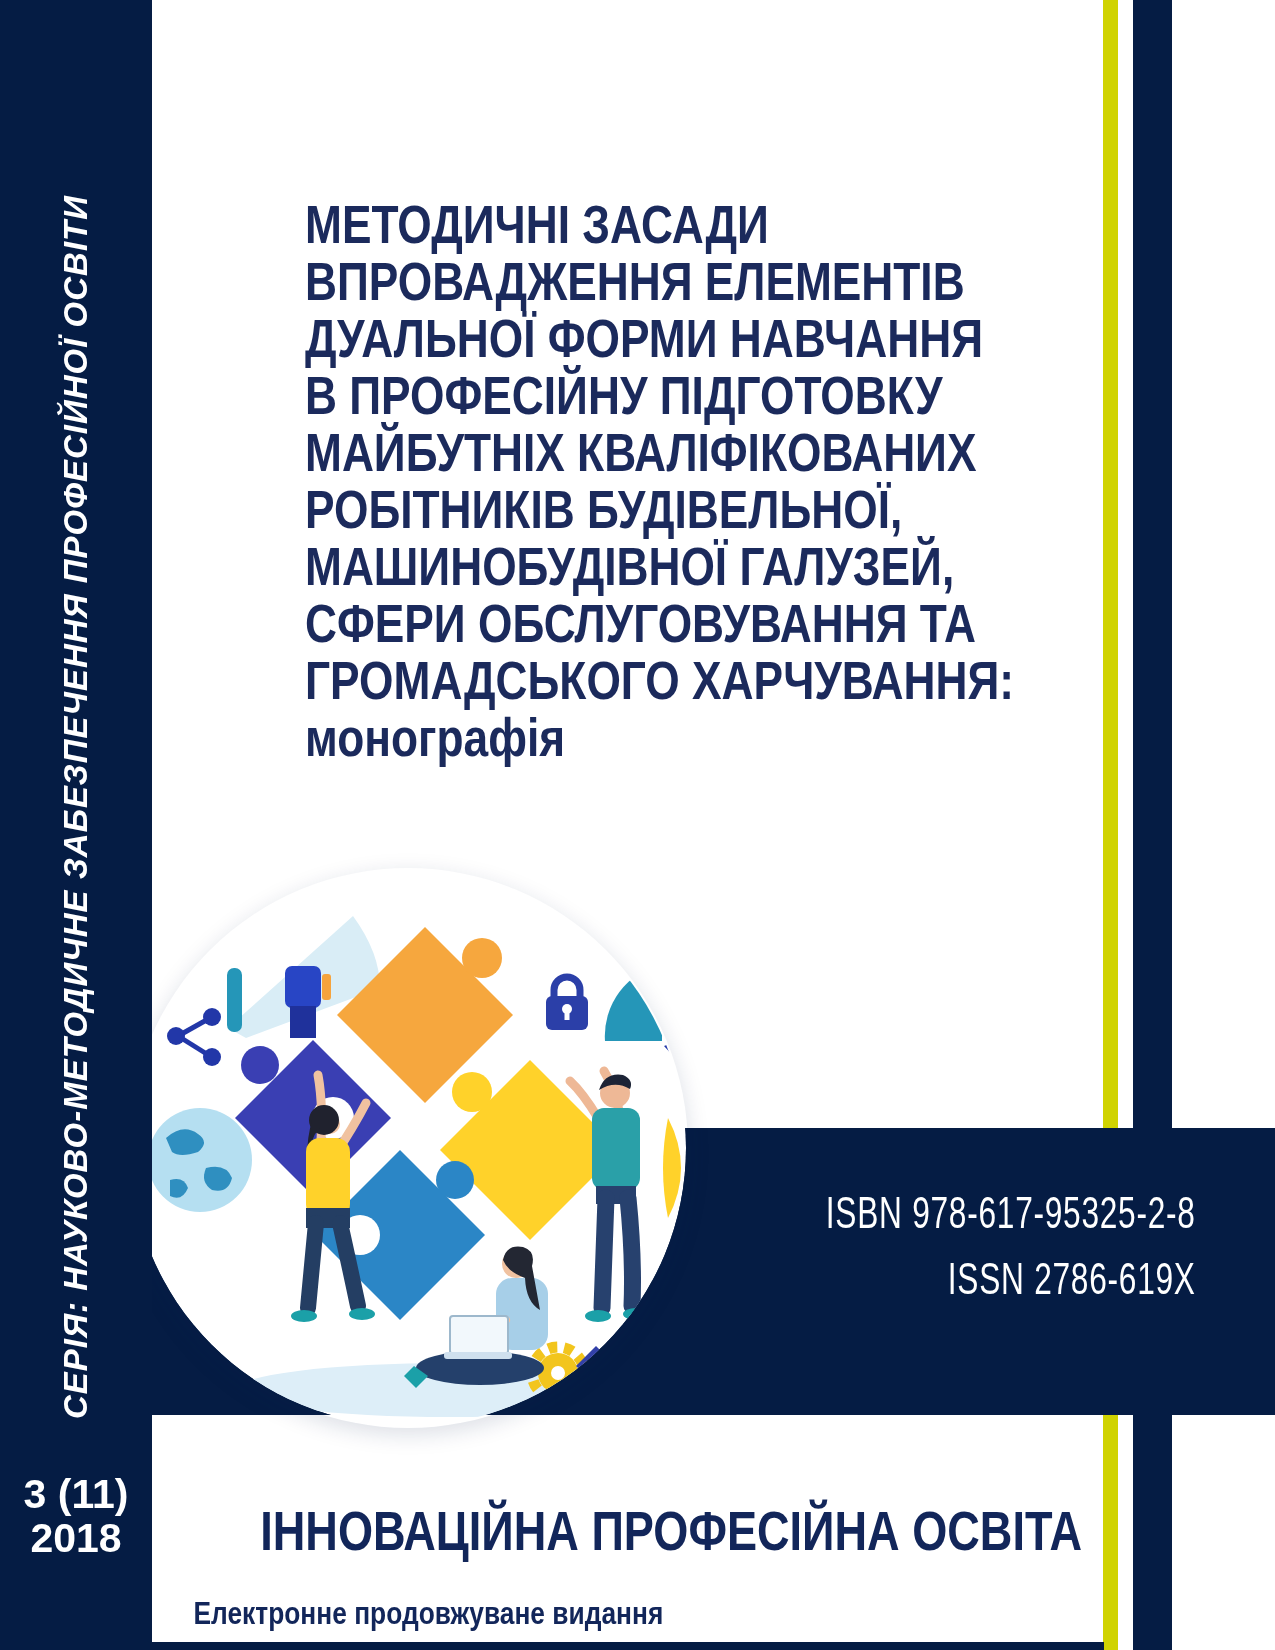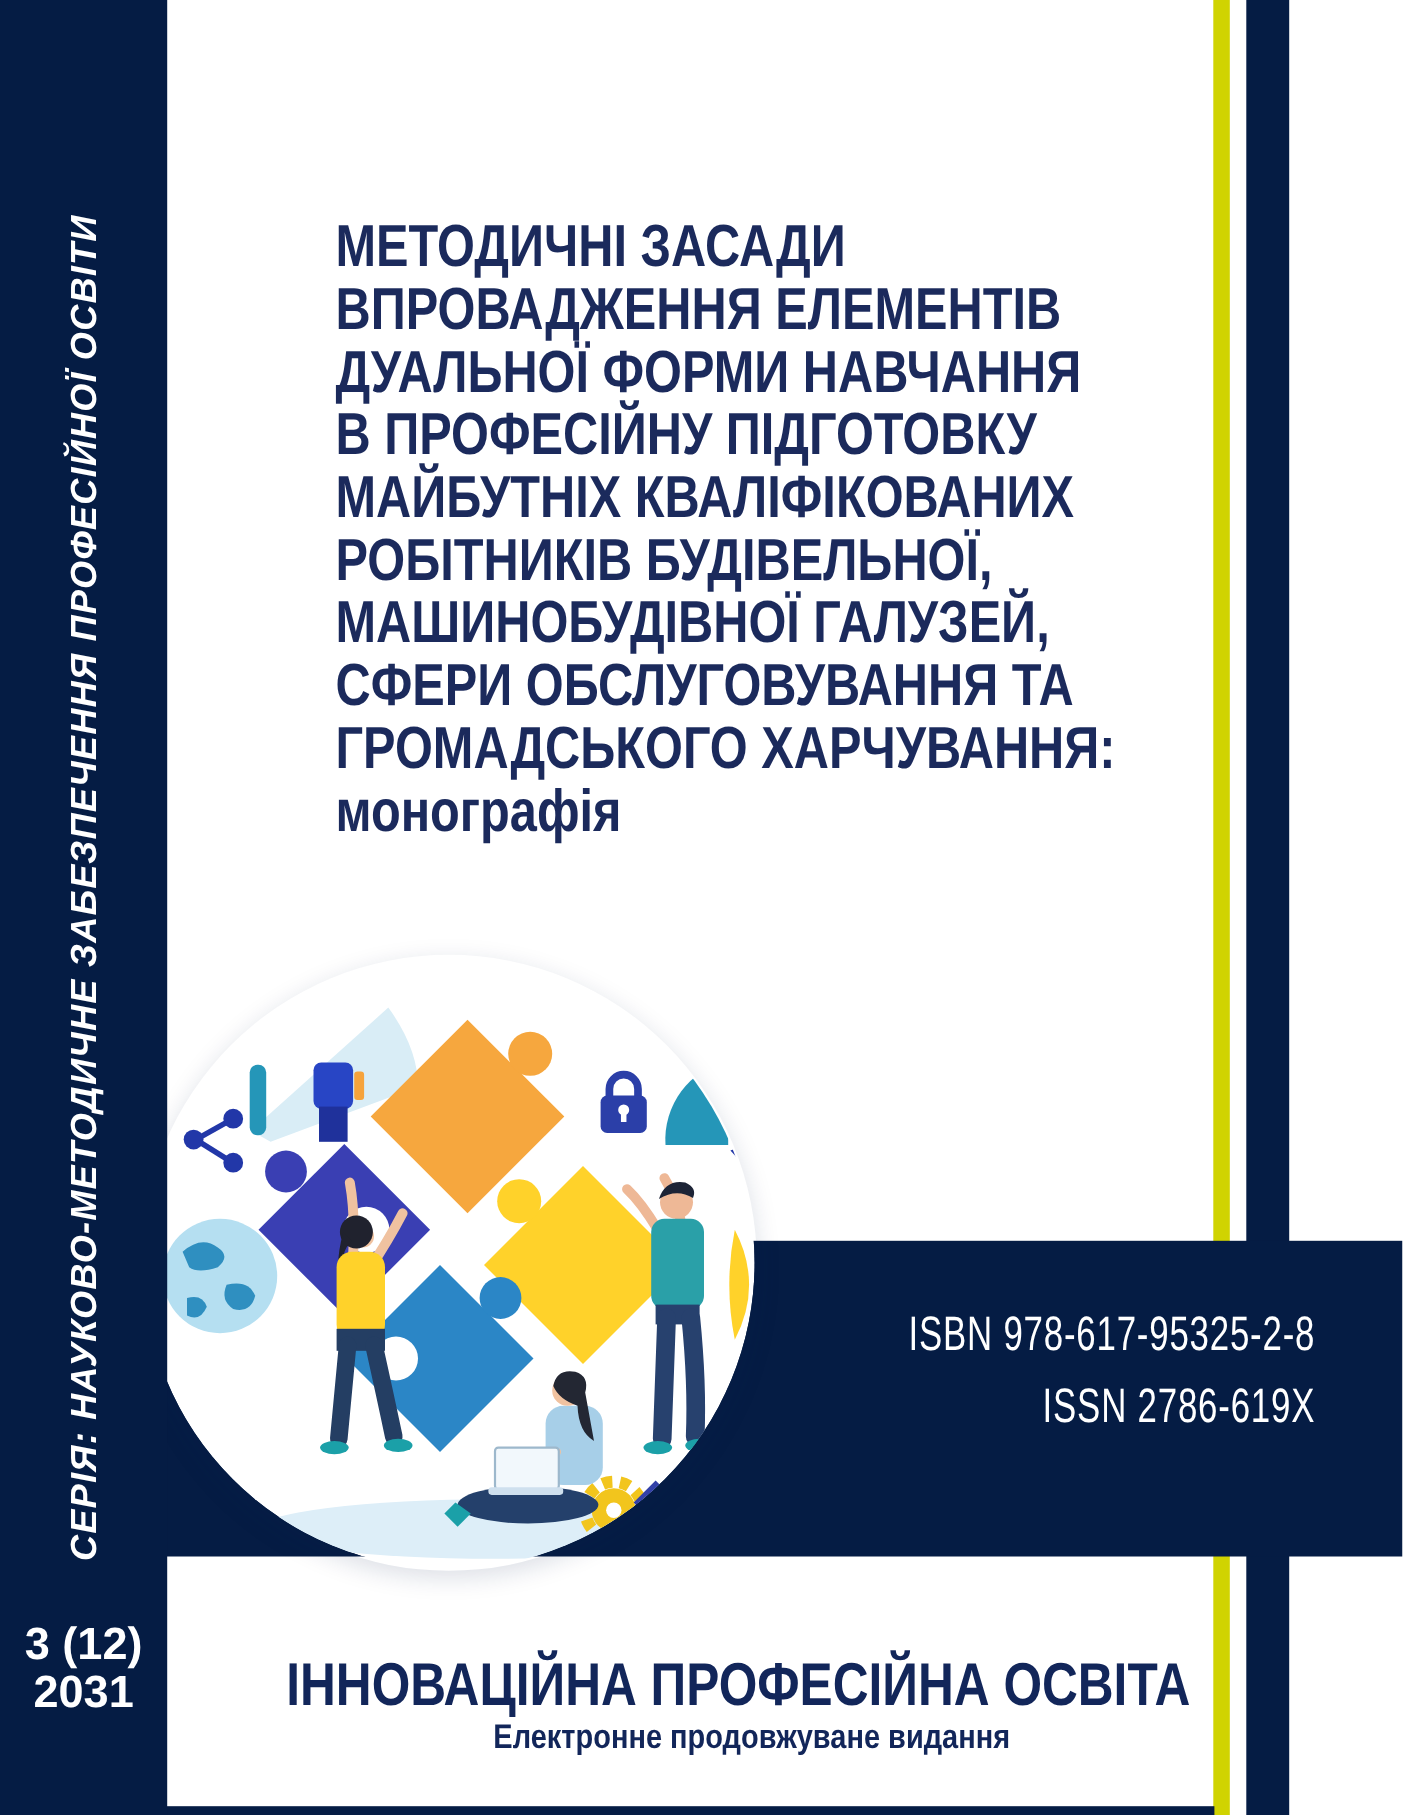--- a/index.html
+++ b/index.html
@@ -32,35 +32,35 @@
     transform:scaleX(0.72);transform-origin:right top;white-space:nowrap;}
   
   .circle-wrap{position:absolute;left:128px;top:868px;width:560px;height:560px;z-index:15;
     border-radius:50%;box-shadow:0 6px 22px rgba(15,35,80,0.15);}
   
   .journal-title{
     position:absolute;left:152px;top:1503px;width:981px;z-index:10;
     text-align:center;color:#12265a;font-weight:bold;font-size:55px;line-height:56px;padding-left:18px;}
   .journal-title .squeeze{display:inline-block;transform:scaleX(0.82);transform-origin:center top;white-space:nowrap;}
   .journal-subtitle{
-    position:absolute;left:152px;top:1562px;width:1062px;z-index:10;
-    text-align:center;color:#12265a;font-weight:bold;font-size:31px;line-height:34px;}
+    position:absolute;left:152px;top:1597px;width:1062px;z-index:10;
+    color:#12265a;font-weight:bold;font-size:31px;line-height:34px;}
   .journal-subtitle .squeeze{display:inline-block;transform:scaleX(0.85);transform-origin:center top;white-space:nowrap;}
   .footer-bar{position:absolute;left:0;top:1642px;width:1104px;height:8px;background:#051c44;z-index:10;}
 </style>
 </head>
 <body>
 
 <div class="sidebar">
   <div class="series-wrap">
     <span class="series-text">СЕРІЯ: НАУКОВО-МЕТОДИЧНЕ ЗАБЕЗПЕЧЕННЯ ПРОФЕСІЙНОЇ ОСВІТИ</span>
   </div>
   <div class="issue-block">
-    <div>3 (12)</div>
-    <div>2031</div>
+    <div>3 (11)</div>
+    <div>2018</div>
   </div>
 </div>
 
 <div class="stripe-yellow"></div>
 <div class="stripe-navy"></div>
 
 <div class="main-title">
   <div>МЕТОДИЧНІ ЗАСАДИ</div>
   <div>ВПРОВАДЖЕННЯ ЕЛЕМЕНТІВ</div>
   <div>ДУАЛЬНОЇ ФОРМИ НАВЧАННЯ</div>

